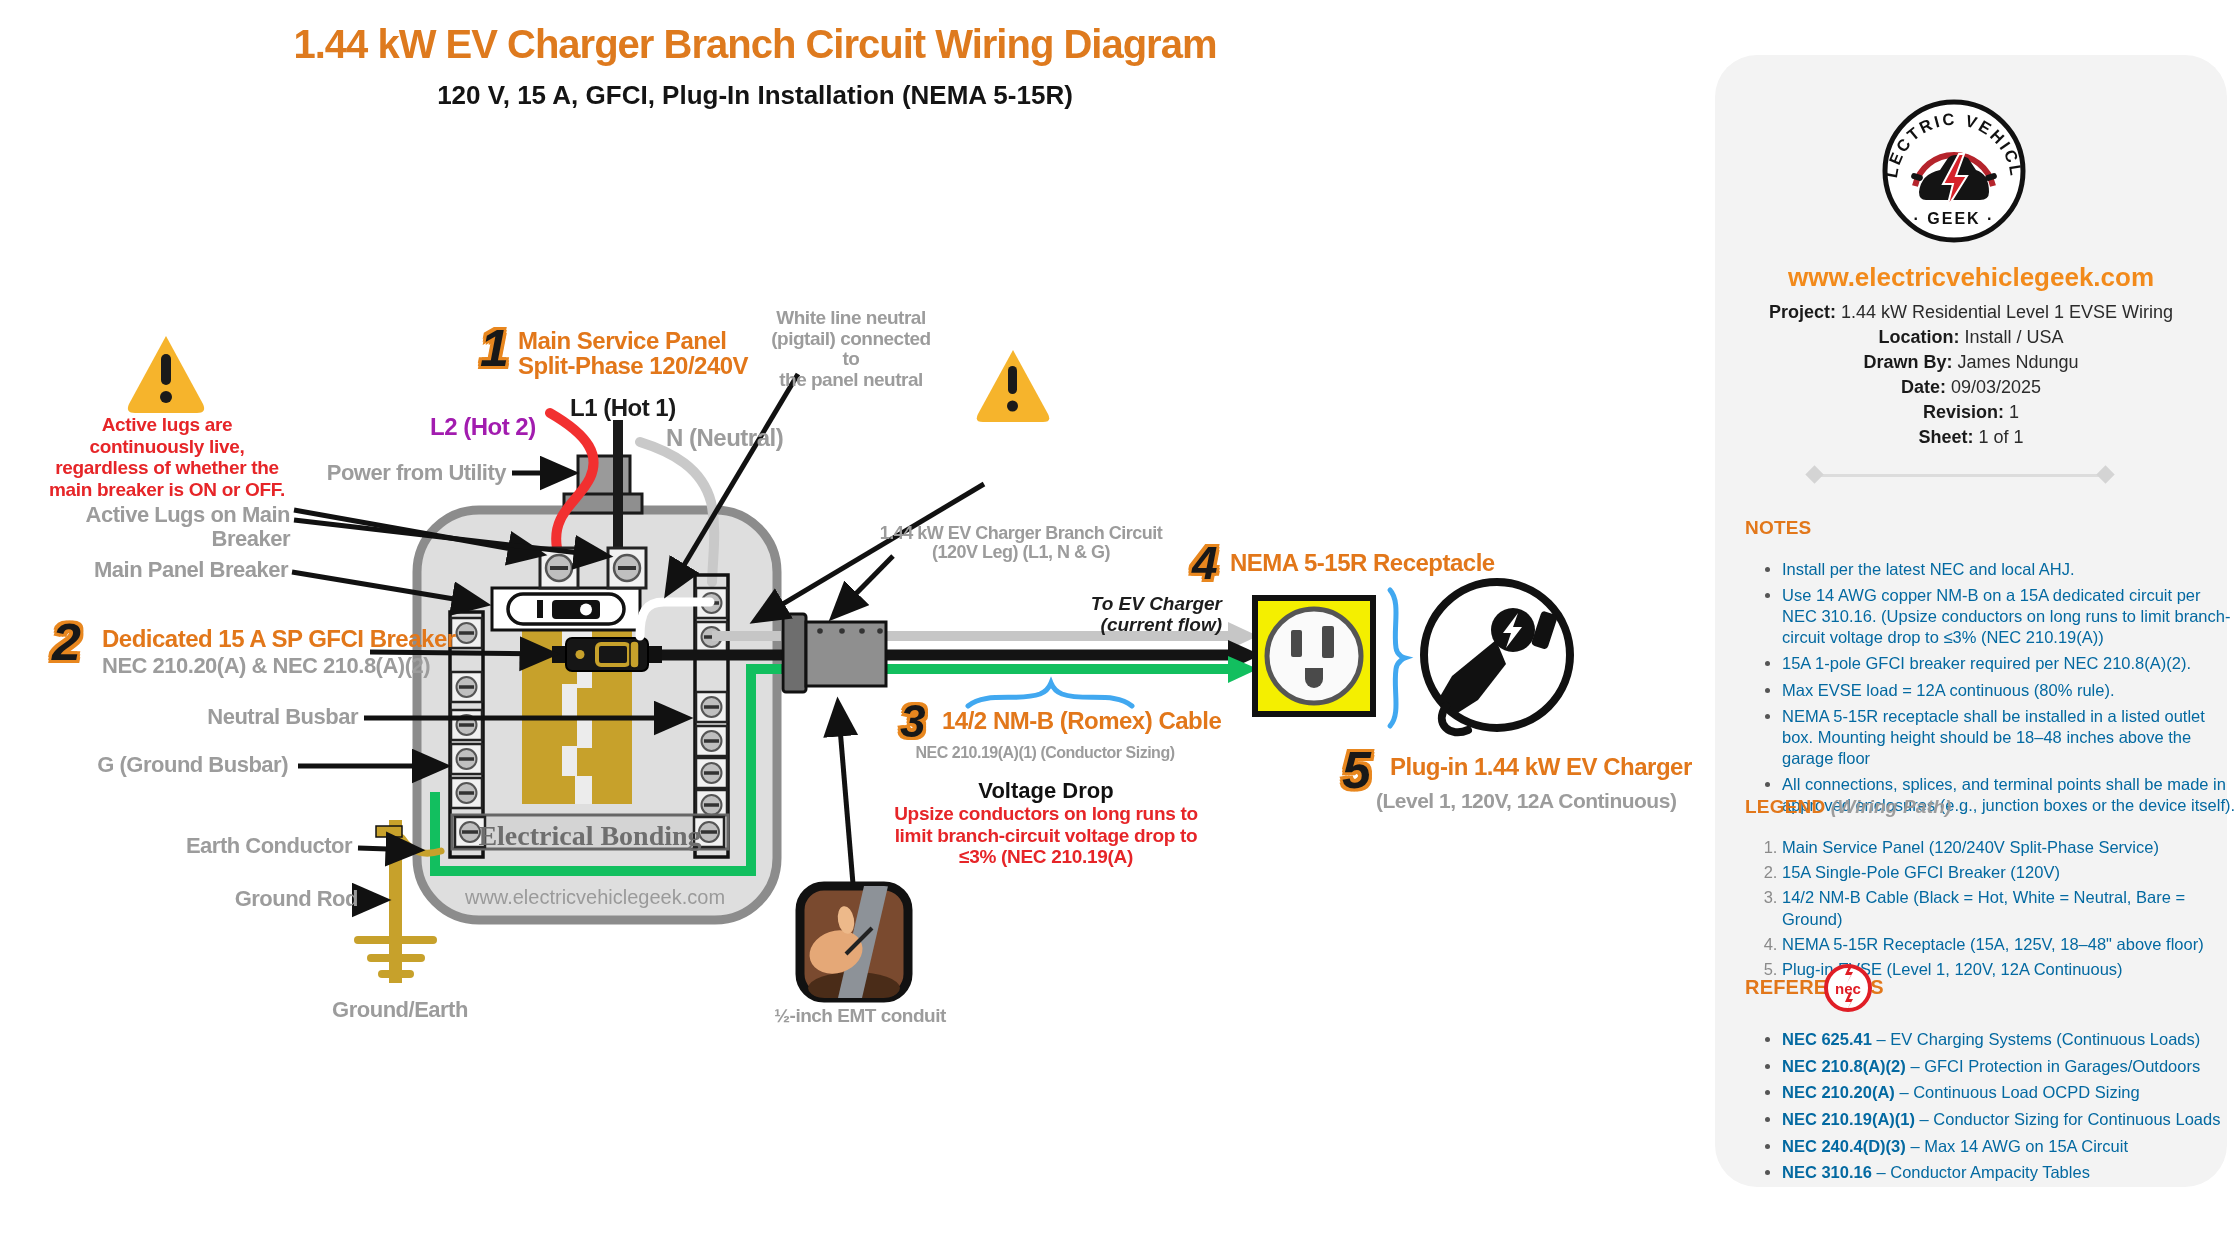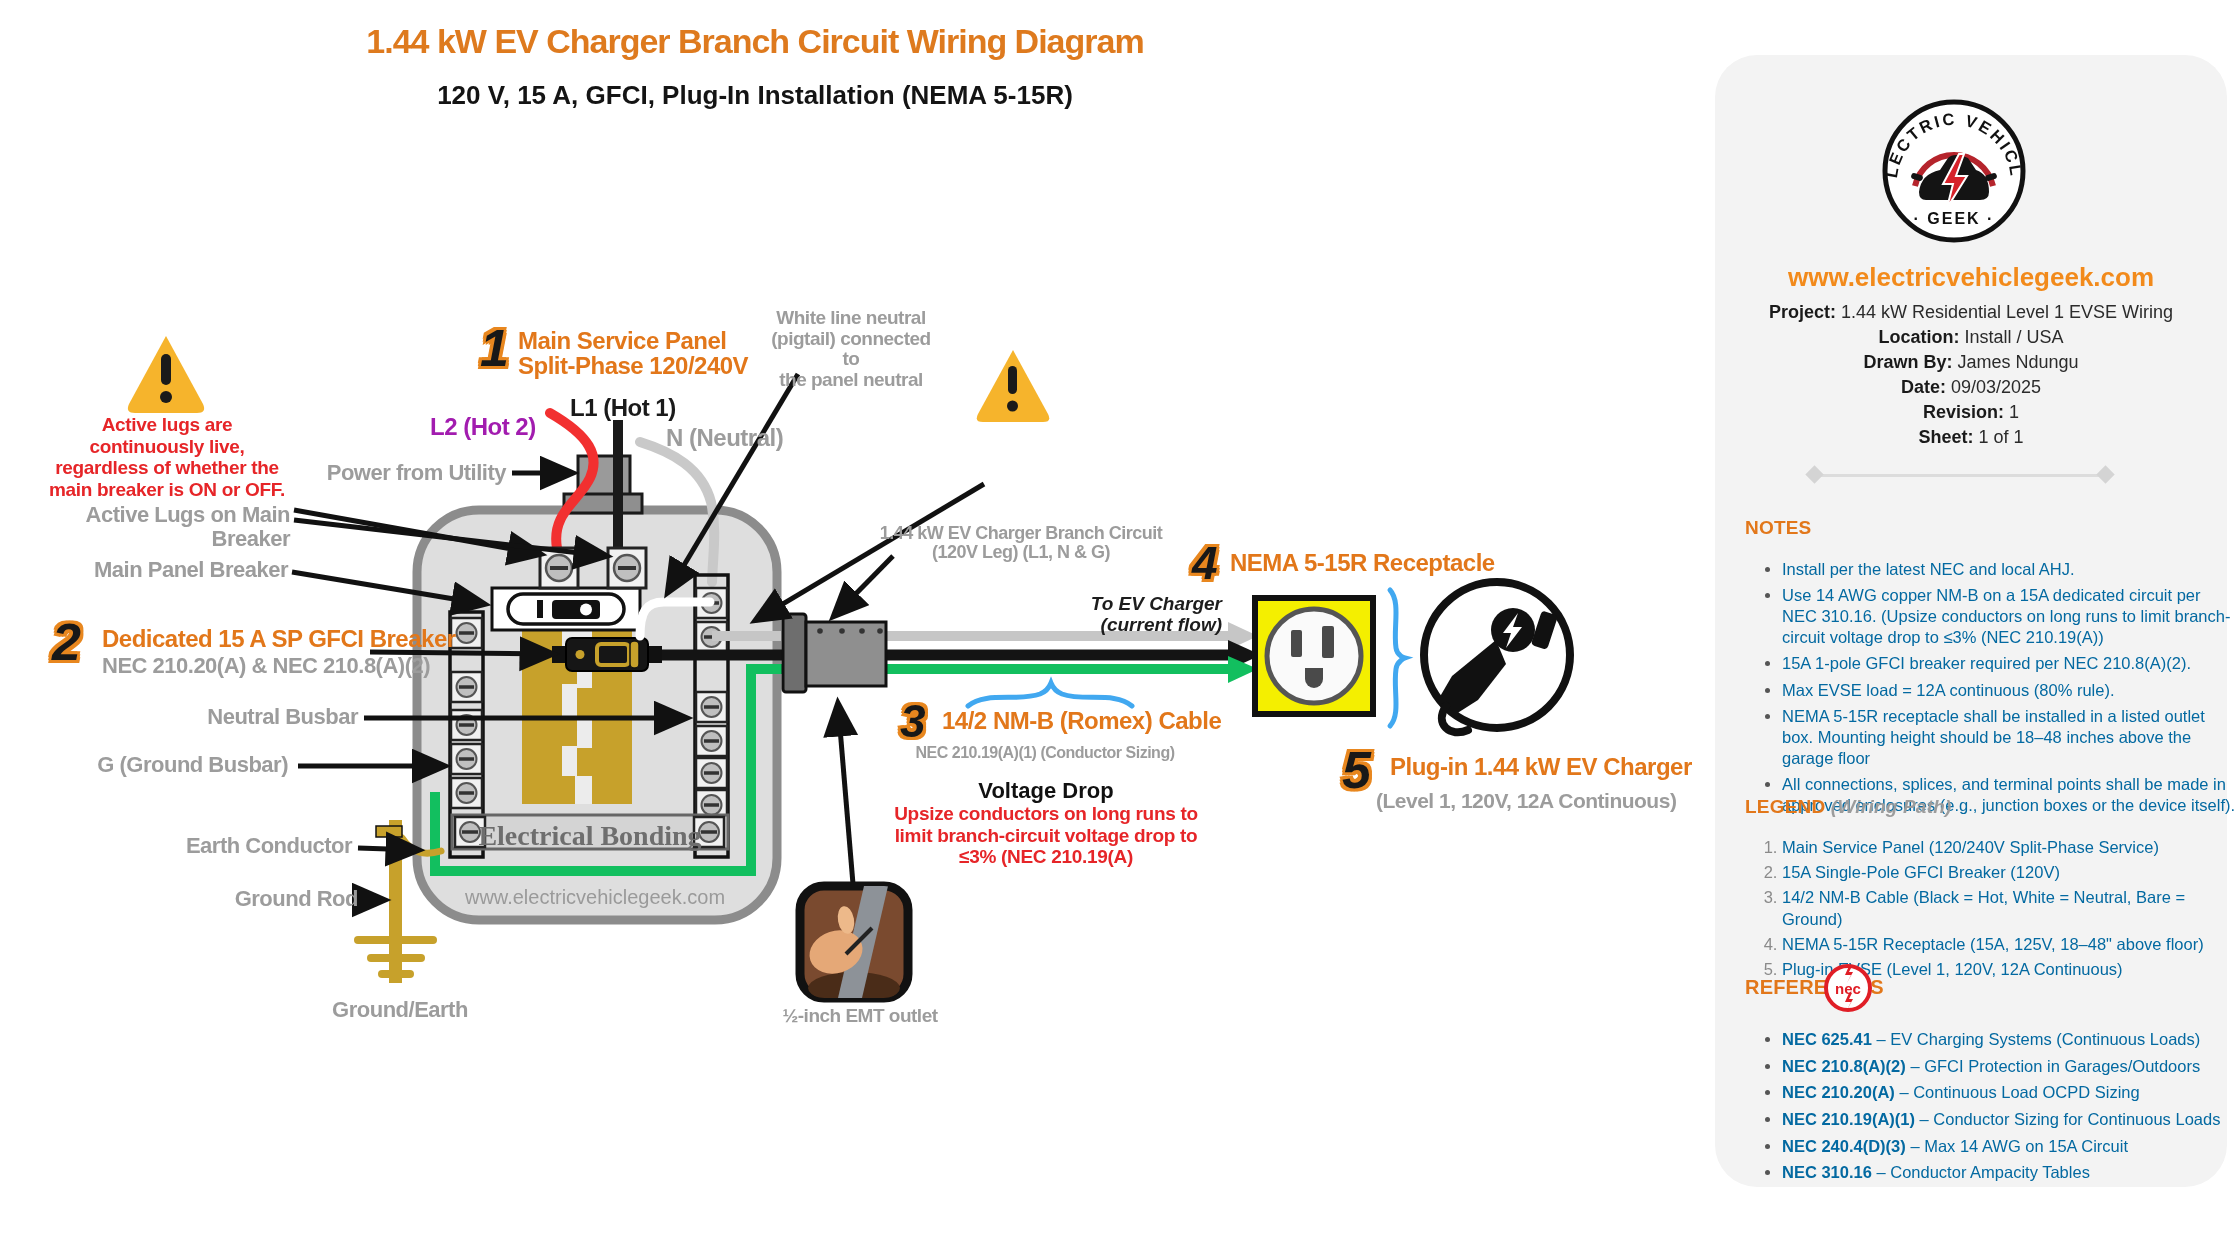--- a/index.html
+++ b/index.html
@@ -4,21 +4,21 @@
 <style>
   html,body{margin:0;padding:0;background:#fff;}
   #canvas{position:relative;width:2240px;height:1260px;background:#fff;overflow:hidden;
           font-family:"Liberation Sans",sans-serif;}
   .abs{position:absolute;}
   .pre{white-space:pre-line;}
   .ctr{text-align:center;}
   .rgt{text-align:right;}
 
   
-  .title{font-size:34px;font-weight:800;color:#DE7A1E;letter-spacing:-1px;}
+  .title{font-size:40px;font-weight:800;color:#DE7A1E;letter-spacing:-1px;}
   .subtitle{font-size:26px;font-weight:700;color:#141414;}
 
   
   .glabel{color:#9C9C9C;font-weight:700;font-size:22px;letter-spacing:-0.5px;line-height:1.08;}
   .redtext{color:#E62528;font-weight:700;font-size:19px;line-height:1.14;letter-spacing:-0.3px;}
   .orange{color:#E2771A;font-weight:700;font-size:24px;letter-spacing:-0.5px;line-height:1.06;}
   .wlabel{font-weight:700;font-size:24px;letter-spacing:-0.5px;}
   .num{font-size:52px;font-weight:800;font-style:italic;color:#181818;line-height:1;
        text-shadow:-3px -3px 0 #E8871F,3px -3px 0 #E8871F,-3px 3px 0 #E8871F,3px 3px 0 #E8871F,
                    -3px 0 0 #E8871F,3px 0 0 #E8871F,0 -3px 0 #E8871F,0 3px 0 #E8871F;}
@@ -277,21 +277,21 @@
   <div class="abs glabel rgt" style="left:104px;top:834px;width:248px;z-index:2">Earth Conductor</div>
   <div class="abs glabel rgt" style="left:110px;top:887px;width:248px;z-index:2">Ground Rod</div>
   <div class="abs glabel ctr" style="left:300px;top:998px;width:200px;z-index:2">Ground/Earth</div>
   <div class="abs glabel ctr pre" style="left:762px;top:308px;width:178px;font-size:19px;z-index:2">White line neutral
 (pigtail) connected to
 the panel neutral</div>
   <div class="abs glabel ctr pre" style="left:860px;top:524px;width:322px;font-size:18px;z-index:2">1.44 kW EV Charger Branch Circuit
 (120V Leg) (L1, N &amp; G)</div>
   <div class="abs blk ital rgt pre" style="left:1040px;top:594px;width:182px;font-size:19px;font-weight:600;line-height:1.1;z-index:2">To EV Charger
 (current flow)</div>
-  <div class="abs glabel ctr" style="left:760px;top:1006px;width:200px;font-size:19px;z-index:2">½-inch EMT outlet</div>
+  <div class="abs glabel ctr" style="left:760px;top:1006px;width:200px;font-size:19px;z-index:2">½-inch EMT conduit</div>
   <div class="abs bonding ctr" style="left:475px;top:820px;width:230px;z-index:2">Electrical Bonding</div>
   <div class="abs watermark ctr" style="left:440px;top:886px;width:310px;z-index:2">www.electricvehiclegeek.com</div>
 
   <div class="abs wlabel" style="left:430px;top:413px;color:#a21caf;z-index:2">L2 (Hot 2)</div>
   <div class="abs wlabel" style="left:570px;top:394px;color:#1a1a1a;z-index:2">L1 (Hot 1)</div>
   <div class="abs wlabel" style="left:666px;top:424px;color:#9C9C9C;z-index:2">N (Neutral)</div>
 
   <div class="abs num" style="left:480px;top:322px;z-index:2">1</div>
   <div class="abs orange pre" style="left:518px;top:328px;z-index:2">Main Service Panel
 Split-Phase 120/240V</div>

